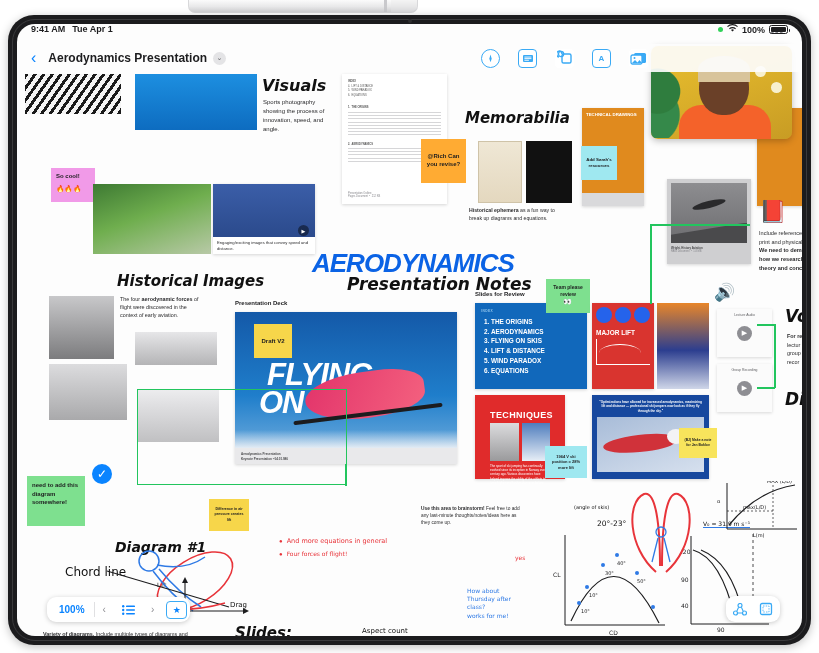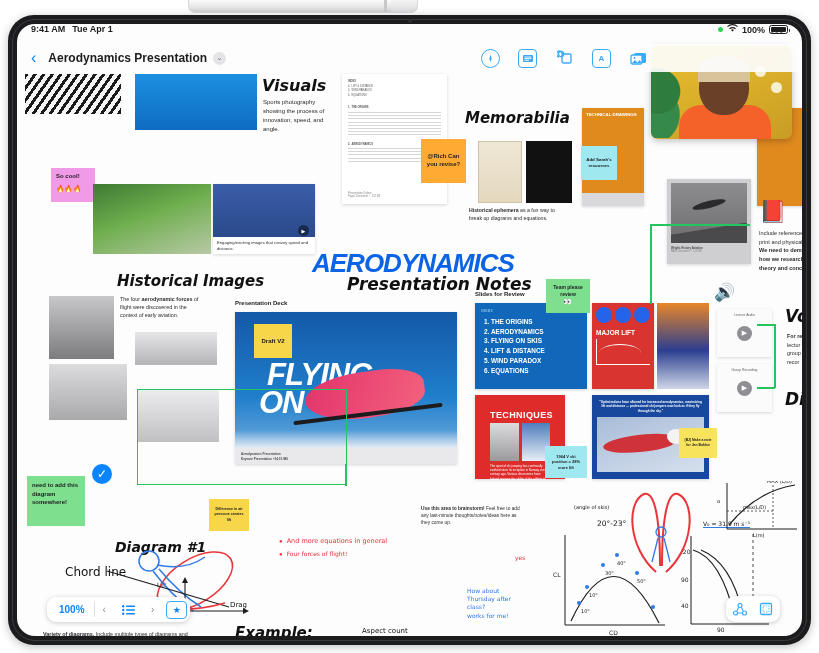--- a/index.html
+++ b/index.html
@@ -542,21 +542,21 @@
       <svg class="abs" style="left:605px;top:462px;" width="80" height="90" viewBox="0 0 80 90">
         <path d="M34 86 C6 62 4 16 22 8 C34 4 38 40 38 80" fill="none" stroke="#e8343a" stroke-width="2"></path>
         <path d="M44 86 C72 62 74 16 56 8 C44 4 40 40 40 80" fill="none" stroke="#e8343a" stroke-width="2"></path>
         <circle cx="39" cy="46" r="5" fill="none" stroke="#2f7ae5" stroke-width="1.3"></circle>
         <path d="M36 52 L30 76 M42 52 L48 76" stroke="#2f7ae5" stroke-width="1.3" fill="none"></path>
       </svg>
 
       <div class="abs caption" style="left:26px;top:607px;width:160px;font-size:5.4px;">
         <b>Variety of diagrams.</b><span> Include multiple types of diagrams and graphs that convey</span>
       </div>
-      <div class="abs script" style="left:218px;top:600px;font-size:15px;color:#111;">Example:</div>
+      <div class="abs script" style="left:218px;top:600px;font-size:15px;color:#111;">Slides:</div>
 
       <div class="abs hand" style="left:345px;top:603px;font-size:7px;color:#111;">Aspect count</div>
 
       <div class="zoombar">
         <span class="zval">100%</span>
         <span class="zdiv"></span>
         <span class="zbtn">‹</span>
         <span class="zbtn blue">
           <svg width="13" height="10" viewBox="0 0 13 10">
               <circle cx="1.2" cy="1.3" r="1.2" fill="#0a84ff"></circle>

